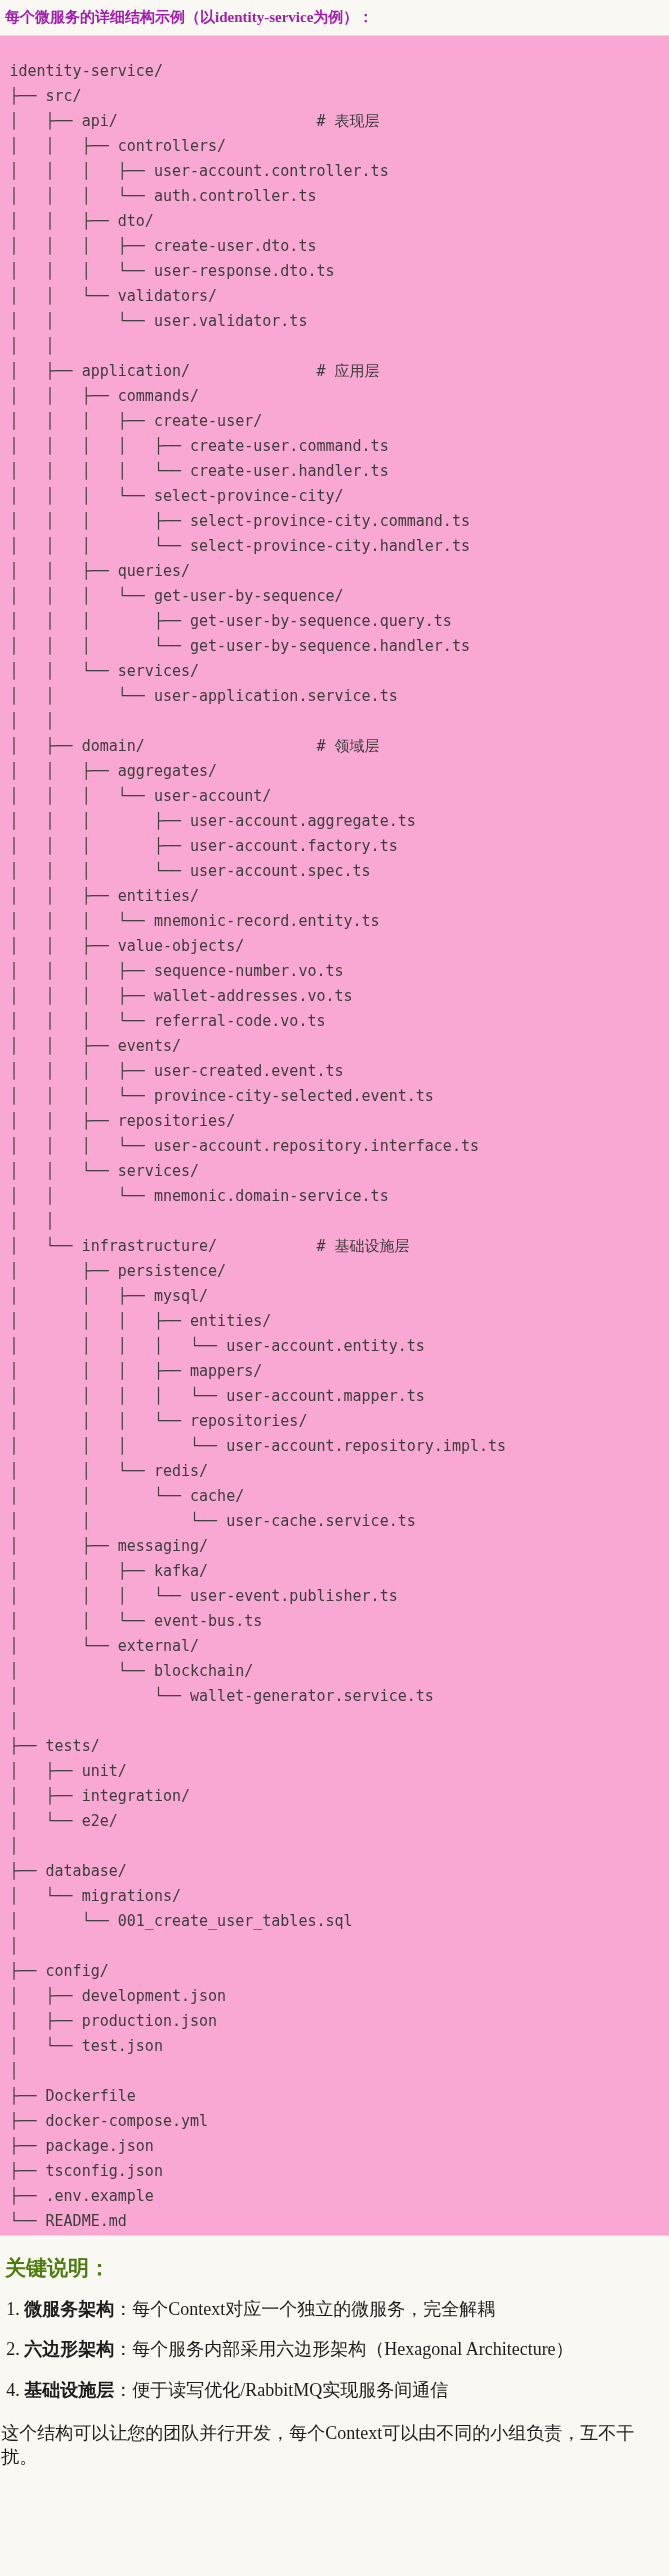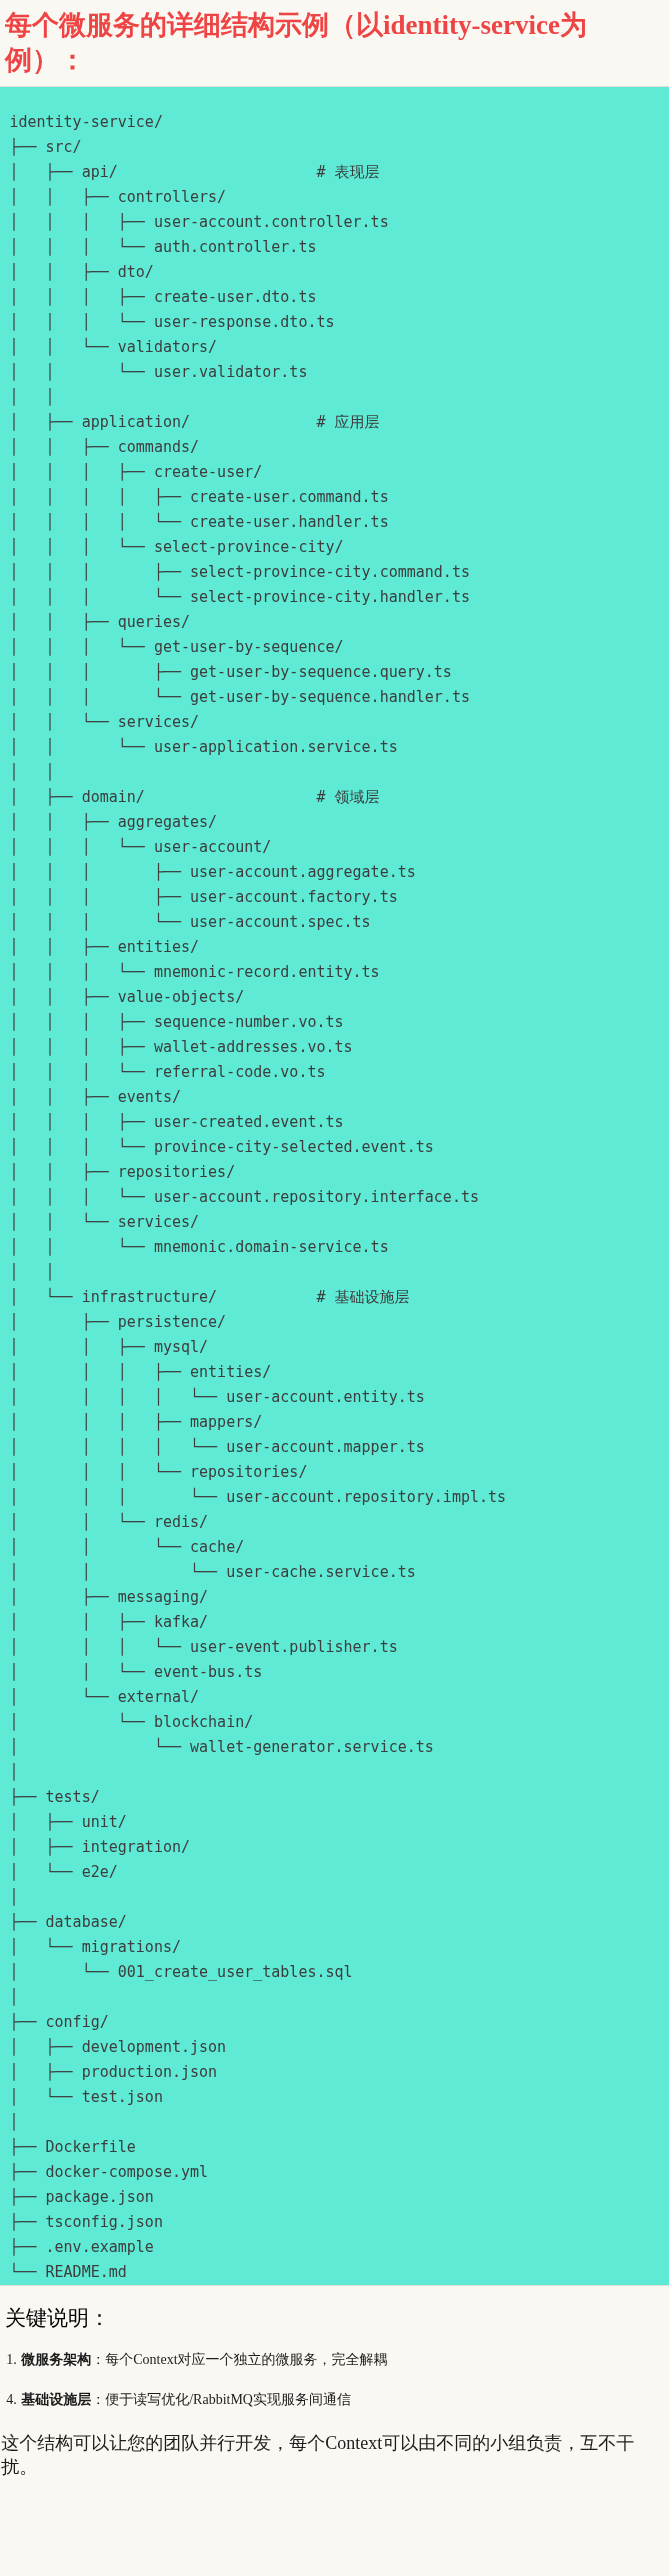--- a/index.html
+++ b/index.html
@@ -8,57 +8,57 @@
     background: #faf8f2;
     color: #1c1c1c;
     font-family: "Liberation Serif", "DejaVu Serif", serif;
   }
   .page {
     width: 669px;
     min-height: 2576px;
     box-sizing: border-box;
   }
   .page-title {
-    font-size: 27px;
+    font-size: 15px;
     font-weight: 700;
     line-height: 1.3;
     margin: 0;
     padding: 7.5px 5px 8.1px 5px;
-    color: #ef4444;
+    color: #a21caf;
   }
   pre.tree {
     margin: 0;
     display: block;
     border-top: 0.6px solid #deddd6;
     border-bottom: 0.6px solid #deddd6;
-    background: #5eead4;
+    background: #f9a8d4;
     padding: 23px 10px 0.6px 9.4px;
     font-family: "DejaVu Sans Mono", "Liberation Mono", monospace;
     font-size: 15px;
     line-height: 25px;
     color: #3d3d3d;
     white-space: pre;
     overflow: hidden;
   }
   .notes {
     padding: 0 5px 15px 5px;
   }
   .notes-heading {
     font-size: 21px;
-    font-weight: 400;
+    font-weight: 700;
     line-height: 1.3;
     margin: 19px 0 0 0;
-    color: #000000;
+    color: #4d7c0f;
   }
   .note-list {
     margin: 15px 0 0 0;
     padding: 0 0 0 1.3px;
   }
   .note-item {
-    font-size: 14px;
+    font-size: 18px;
     line-height: 24px;
     margin-bottom: 16.3px;
   }
   .note-item .num {
     margin-right: 4.4px;
   }
   .note-item .label {
     font-weight: 700;
   }
   .closing {
@@ -166,20 +166,23 @@
   <section class="notes">
 
     <p class="notes-heading">关键说明：</p>
 
     <div class="note-list">
 
       <div class="note-item">
         <span class="num">1.</span><span class="label">微服务架构</span><span class="sep">：</span><span class="text">每个Context对应一个独立的微服务，完全解耦</span>
       </div>
 
+      <div class="note-item">
+        <span class="num">2.</span><span class="label">六边形架构</span><span class="sep">：</span><span class="text">每个服务内部采用六边形架构（Hexagonal Architecture）</span>
+      </div>
 
 
       <div class="note-item">
         <span class="num">4.</span><span class="label">基础设施层</span><span class="sep">：</span><span class="text">便于读写优化/RabbitMQ实现服务间通信</span>
       </div>
 
 
 
     </div>
 

